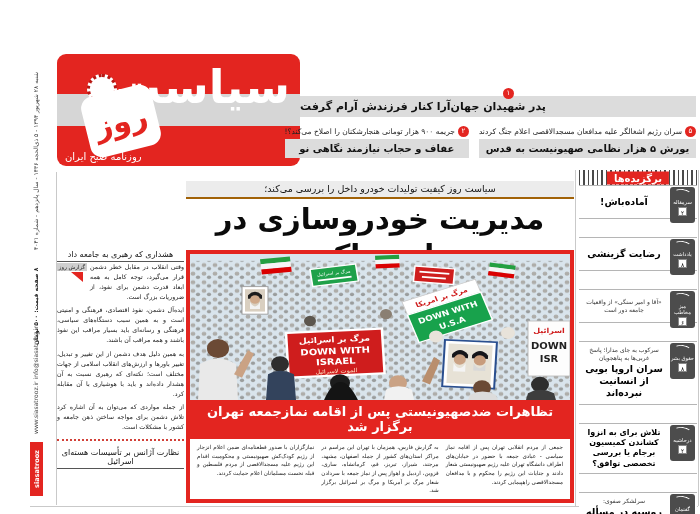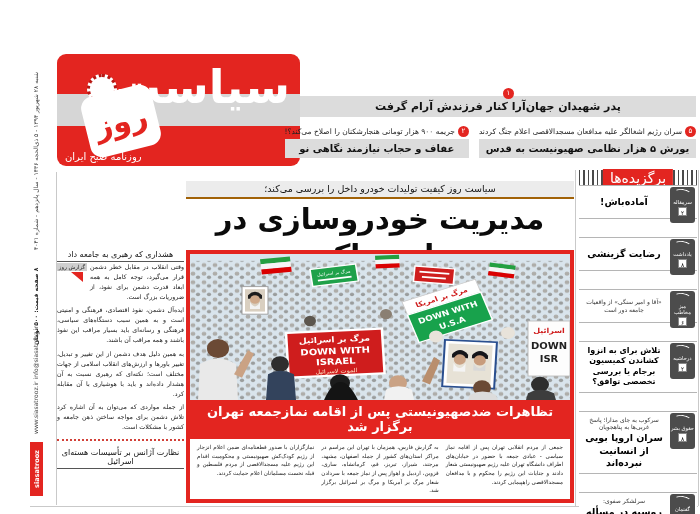--- a/index.html
+++ b/index.html
@@ -25,21 +25,21 @@
         border-radius:12px;transform:rotate(-14deg);display:flex;align-items:center;
         justify-content:center;font-size:30px;font-weight:bold;color:#e32520;}
   .logo-tagline{position:absolute;left:8px;bottom:4px;font-size:10px;color:#fff;}
   
   .top-heads{position:absolute;right:4px;top:88px;width:396px;}
   .th-row1{position:relative;margin-top:8px;}
   .badge{display:inline-block;width:11px;height:11px;border-radius:50%;background:#e32520;
         color:#fff;font-size:7px;line-height:11px;text-align:center;}
   .th-row1 .badge{position:absolute;top:-8px;right:46%;}
   .strip{background:#dcdcdc;height:21px;line-height:21px;font-weight:bold;font-size:11px;
-        text-align:center;color:#111;}
+        text-align:left;color:#111;}
   .th-row2{display:flex;gap:10px;margin-top:8px;}
   .th-col{flex:1;}
   .kicker-line{display:flex;align-items:center;justify-content:center;gap:3px;
         font-size:7.5px;color:#222;height:12px;white-space:nowrap;}
   .strip2{background:#dcdcdc;height:19px;line-height:19px;font-weight:bold;font-size:10px;
         text-align:center;color:#111;margin-top:2px;}
   
   .lead{position:absolute;left:186px;top:181px;width:388px;text-align:center;}
   .lead-kicker{background:#ececec;border-bottom:2px solid #a16207;font-size:9.5px;
         padding:2px 0 3px;color:#111;}
@@ -61,21 +61,21 @@
   .photo-box svg{width:100%;height:170px;display:block;}
   .banner{background:#e32520;color:#fff;font-weight:bold;font-size:13px;text-align:center;
         padding:4px 2px 5px;}
   .cols{display:flex;gap:7px;padding:4px 7px;flex:1;}
   .col{flex:1;font-size:5.6px;line-height:1.55;text-align:justify;color:#222;}
   
   .sidebar{position:absolute;right:3px;top:170px;width:118px;}
   .sb-header{position:relative;height:15px;
         background:repeating-linear-gradient(90deg,#4a4a4a 0 1.5px,transparent 1.5px 4.5px);}
   .sb-header-label{position:absolute;left:50%;top:50%;transform:translate(-50%,-50%);
-        background:#e32520;color:#fff;font-size:14px;font-weight:normal;padding:1px 7px;white-space:nowrap;}
+        background:#e32520;color:#fff;font-size:10px;font-weight:bold;padding:1px 7px;white-space:nowrap;}
   .sb-list{display:flex;flex-direction:column;gap:18px;}
   .sb-item{position:relative;border-top:1px solid #b5b5b5;border-bottom:1px solid #b5b5b5;
         padding:4px 31px 4px 3px;min-height:24px;display:flex;flex-direction:column;
         justify-content:center;background:#fff;text-align:center;}
   .sb-pre{font-size:6px;color:#333;line-height:1.3;margin-bottom:1px;}
   .sb-pre:empty{display:none;}
   .sb-title{font-size:9.5px;font-weight:bold;line-height:1.3;color:#000;}
   .sb-tab{position:absolute;right:2px;top:1px;width:25px;min-height:32px;background:#4c4c4c;
         border-radius:3px;display:flex;flex-direction:column;align-items:center;
         justify-content:flex-start;padding:2px 0 2px;z-index:2;}
@@ -293,40 +293,40 @@
       <div class="sb-item">
         <div class="sb-pre">«آقا و امیر سنگی» از واقعیات جامعه دور است</div>
         <div class="sb-tab">
           <div class="sb-wave"></div>
           <div class="sb-tab-label">میز مخاطب</div>
           <div class="sb-num">۶</div>
         </div>
       </div>
 
       <div class="sb-item">
+        <div class="sb-pre">سرکوب به جای مدارا؛ پاسخ غربی‌ها به پناهجویان</div>
+        <div class="sb-title">سران اروپا بویی از انسانیت نبرده‌اند</div>
+        <div class="sb-tab">
+          <div class="sb-wave"></div>
+          <div class="sb-tab-label">حقوق بشر</div>
+          <div class="sb-num">۸</div>
+        </div>
+      </div>
+
+      <div class="sb-item">
 
         <div class="sb-title" style="font-size:8px;">تلاش برای به انزوا کشاندن کمیسیون برجام یا بررسی تخصصی توافق؟</div>
         <div class="sb-tab">
           <div class="sb-wave"></div>
           <div class="sb-tab-label">درحاشیه</div>
           <div class="sb-num">۲</div>
         </div>
       </div>
 
       <div class="sb-item">
-        <div class="sb-pre">سرکوب به جای مدارا؛ پاسخ غربی‌ها به پناهجویان</div>
-        <div class="sb-title">سران اروپا بویی از انسانیت نبرده‌اند</div>
-        <div class="sb-tab">
-          <div class="sb-wave"></div>
-          <div class="sb-tab-label">حقوق بشر</div>
-          <div class="sb-num">۸</div>
-        </div>
-      </div>
-
-      <div class="sb-item">
         <div class="sb-pre">سرلشکر صفوی:</div>
         <div class="sb-title">روسیه در مسأله سوریه با ایران هماهنگ است</div>
         <div class="sb-tab">
           <div class="sb-wave"></div>
           <div class="sb-tab-label">گفتمان</div>
           <div class="sb-num">۱</div>
         </div>
       </div>
 
     </div>

